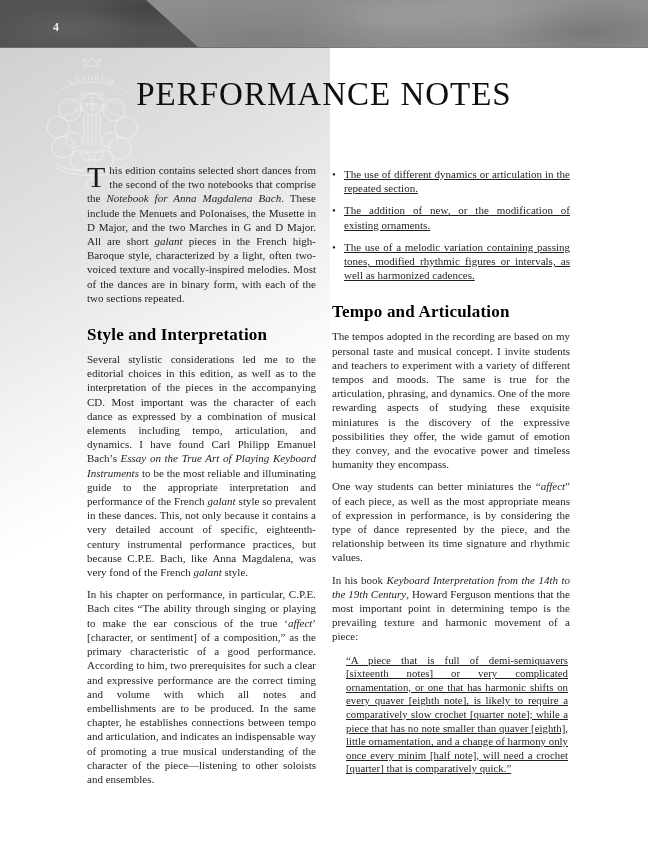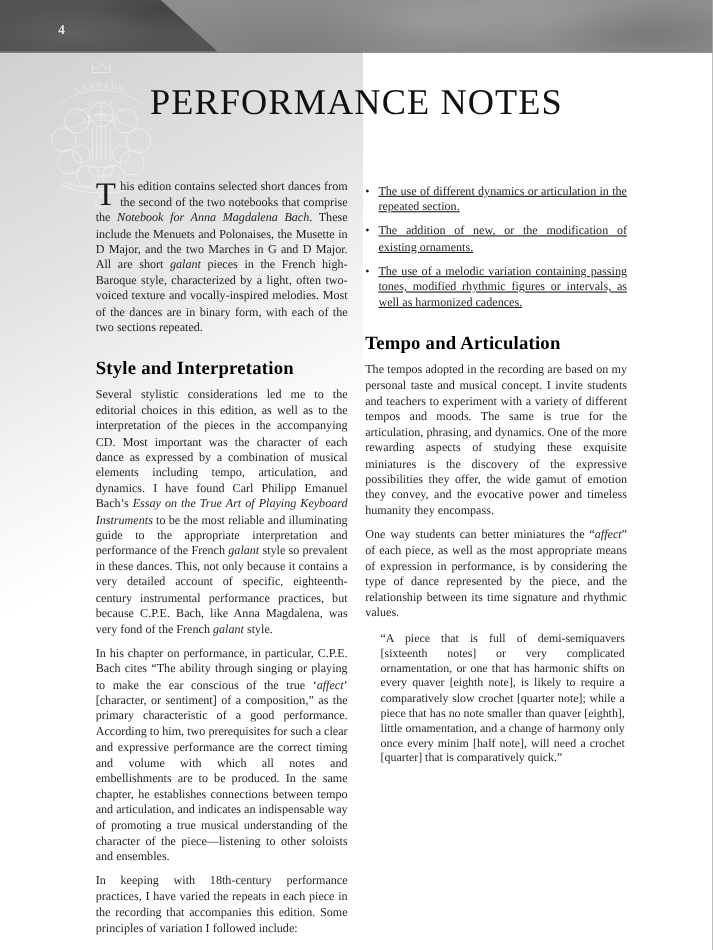--- a/index.html
+++ b/index.html
@@ -65,21 +65,21 @@
   }
   .dropcap {
     float:left; font-size:30px; line-height:24px;
     padding:2px 4px 0 0; color:#1a1a1a;
   }
   .bullets { margin:4px 0 0 0; }
   .bullet-item { display:flex; margin:0 0 8px 0; }
   .bullet { flex:none; width:12px; text-align:left; }
   .bullet-text { flex:1; text-align:justify;text-decoration:underline; }
   .quote {
-    margin:10px 2px 16px 14px; font-size:10.8px; line-height:13.6px;
+    margin:10px 2px 16px 14px; font-size:10.8px; line-height:13.6px;text-decoration:underline;
   }
   em { }
 </style>
 </head>
 <body>
 
 <div class="page">
 
   <div class="header-band">
     <div class="header-dark"></div>
@@ -134,36 +134,36 @@
     </text>
   </svg>
 
   <h1 class="title">PERFORMANCE NOTES</h1>
 
   <div class="col left" id="left-col">
       <p class="para"><span class="dropcap">T</span><span>his edition contains selected short dances from the second of the two notebooks that comprise the </span><em>Notebook for Anna Magdalena Bach</em><span>. These include the Menuets and Polonaises, the Musette in D Major, and the two Marches in G and D Major. All are short </span><em>galant</em><span> pieces in the French high-Baroque style, characterized by a light, often two-voiced texture and vocally-inspired melodies. Most of the dances are in binary form, with each of the two sections repeated.</span></p>
       <h2 class="heading">Style and Interpretation</h2>
       <p class="para"><span>Several stylistic considerations led me to the editorial choices in this edition, as well as to the interpretation of the pieces in the accompanying CD. Most important was the character of each dance as expressed by a combination of musical elements including tempo, articulation, and dynamics. I have found Carl Philipp Emanuel Bach’s </span><em>Essay on the True Art of Playing Keyboard Instruments</em><span> to be the most reliable and illuminating guide to the appropriate interpretation and performance of the French </span><em>galant</em><span> style so prevalent in these dances. This, not only because it contains a very detailed account of specific, eighteenth-century instrumental performance practices, but because C.P.E. Bach, like Anna Magdalena, was very fond of the French </span><em>galant</em><span> style.</span></p>
       <p class="para"><span>In his chapter on performance, in particular, C.P.E. Bach cites “The ability through singing or playing to make the ear conscious of the true ‘</span><em>affect</em><span>’ [character, or sentiment] of a composition,” as the primary characteristic of a good performance. According to him, two prerequisites for such a clear and expressive performance are the correct timing and volume with which all notes and embellishments are to be produced. In the same chapter, he establishes connections between tempo and articulation, and indicates an indispensable way of promoting a true musical understanding of the character of the piece—listening to other soloists and ensembles.</span></p>
-      <p class="para"><span>In keeping with 18th-century performance practices, I have varied the repeats in each piece in the recording that accompanies this edition. Some principles of variation I followed include:</span></p>
     </div>
   <div class="col right" id="right-col">
       <div class="bullets">
         <div class="bullet-item">
           <span class="bullet">•</span>
           <span class="bullet-text"><span>The use of different dynamics or articulation in the repeated section.</span></span>
         </div>
         <div class="bullet-item">
           <span class="bullet">•</span>
           <span class="bullet-text"><span>The addition of new, or the modification of existing ornaments.</span></span>
         </div>
         <div class="bullet-item">
           <span class="bullet">•</span>
           <span class="bullet-text"><span>The use of a melodic variation containing passing tones, modified rhythmic figures or intervals, as well as harmonized cadences.</span></span>
         </div>
       </div>
       <h2 class="heading">Tempo and Articulation</h2>
       <p class="para"><span>The tempos adopted in the recording are based on my personal taste and musical concept. I invite students and teachers to experiment with a variety of different tempos and moods. The same is true for the articulation, phrasing, and dynamics. One of the more rewarding aspects of studying these exquisite miniatures is the discovery of the expressive possibilities they offer, the wide gamut of emotion they convey, and the evocative power and timeless humanity they encompass.</span></p>
       <p class="para"><span>One way students can better miniatures the “</span><em>affect</em><span>” of each piece, as well as the most appropriate means of expression in performance, is by considering the type of dance represented by the piece, and the relationship between its time signature and rhythmic values.</span></p>
+      <p class="para"><span>In his book </span><em>Keyboard Interpretation from the 14th to the 19th Century</em><span>, Howard Ferguson mentions that the most important point in determining tempo is the prevailing texture and harmonic movement of a piece:</span></p>
       <p class="para quote"><span>“A piece that is full of demi-semiquavers [sixteenth notes] or very complicated ornamentation, or one that has harmonic shifts on every quaver [eighth note], is likely to require a comparatively slow crochet [quarter note]; while a piece that has no note smaller than quaver [eighth], little ornamentation, and a change of harmony only once every minim [half note], will need a crochet [quarter] that is comparatively quick.”</span></p>
     </div>
 
 </div>
 
 </body></html>

